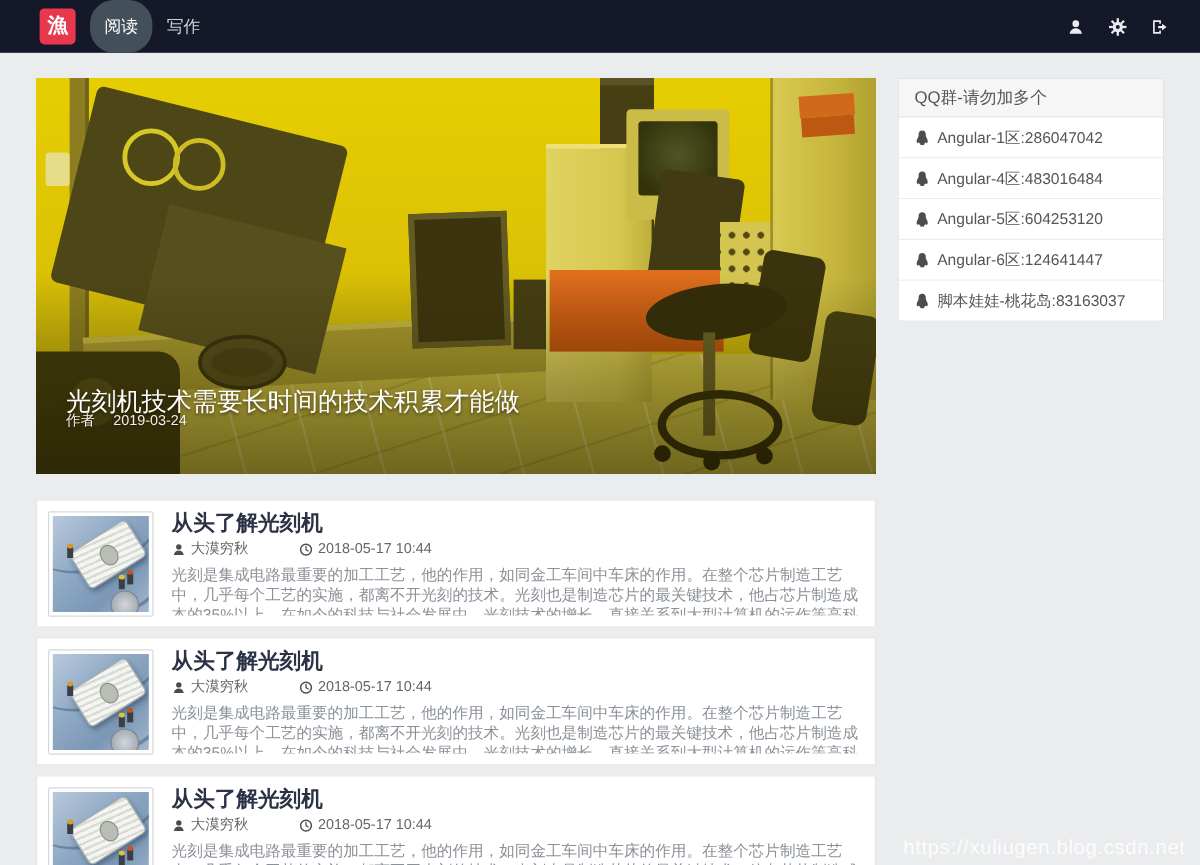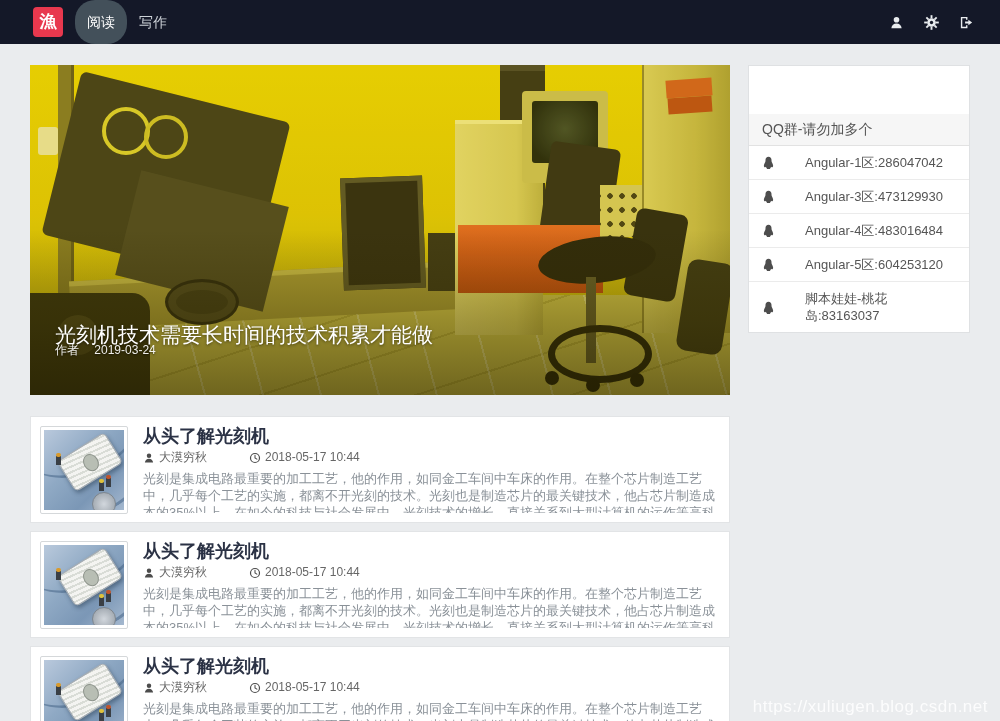--- a/index.html
+++ b/index.html
@@ -126,24 +126,24 @@
   .card-title { font-size:18px; line-height:21px; font-weight:bold; color:#2b3245; }
   .card-meta { margin-top:3px; font-size:12px; line-height:15px; color:#666; display:flex; align-items:center; }
   .meta-item { display:inline-flex; align-items:center; }
   .meta-item + .meta-item { margin-left:42px; }
   .meta-item svg { width:12px; height:12px; margin-right:4px; color:#4c4c4c; }
   .card-excerpt { margin-top:5px; font-size:13px; line-height:17px; color:#8a9198;
            max-height:51px; overflow:hidden; }
 
   
   .panel-header { background:#f6f6f6; border-bottom:1px solid #e2e2e2;
-           padding:8px 13px; font-size:14px; line-height:15px; color:#555;margin-top:48px; }
+           padding:8px 13px; font-size:14px; line-height:15px; color:#555; }
   .qq-item { padding:8px 13px; font-size:13px; line-height:17px; color:#555;
            border-bottom:1px solid #ebebeb; display:flex; align-items:center; cursor:pointer;
-           background:#fff;gap:24px; }
+           background:#fff; }
   .qq-item:last-child { border-bottom:none; }
   .qq-icon { display:inline-flex; margin-right:6px; color:#4d4d4d; }
   .qq-icon svg { width:13px; height:13px; }
 
   
   .watermark { position:absolute; right:12px; bottom:4px; font-size:17px;
            color:rgba(255,255,255,.85); letter-spacing:.5px; pointer-events:none; z-index:50; }
 </style>
 </head>
 <body>
@@ -343,47 +343,47 @@
   <div class="qq-item">
     <span class="qq-icon">
       <svg viewBox="0 0 16 16" fill="currentColor">
             <path d="M8 1C5.7 1 4.3 2.7 4.3 4.9c0 .9.1 1.6-.3 2.4C3.2 8.8 2.3 10.5 2.3 12c0 1 .5 1.9 1.2 1.9.4 0 .8-.4 1-.8.4.8 1 1.5 1.9 1.8-.4.2-.6.4-.6.7 0 .4.9.4 2.2.4s2.2 0 2.2-.4c0-.3-.2-.5-.6-.7.9-.3 1.5-1 1.9-1.8.2.4.6.8 1 .8.7 0 1.2-.9 1.2-1.9 0-1.5-.9-3.2-1.7-4.7-.4-.8-.3-1.5-.3-2.4C11.7 2.7 10.3 1 8 1z"></path>
           </svg>
     </span>
     <span class="qq-label">Angular-1区:286047042</span>
   </div>
 
 
-  <div class="qq-item">
-    <span class="qq-icon">
-      <svg viewBox="0 0 16 16" fill="currentColor">
-            <path d="M8 1C5.7 1 4.3 2.7 4.3 4.9c0 .9.1 1.6-.3 2.4C3.2 8.8 2.3 10.5 2.3 12c0 1 .5 1.9 1.2 1.9.4 0 .8-.4 1-.8.4.8 1 1.5 1.9 1.8-.4.2-.6.4-.6.7 0 .4.9.4 2.2.4s2.2 0 2.2-.4c0-.3-.2-.5-.6-.7.9-.3 1.5-1 1.9-1.8.2.4.6.8 1 .8.7 0 1.2-.9 1.2-1.9 0-1.5-.9-3.2-1.7-4.7-.4-.8-.3-1.5-.3-2.4C11.7 2.7 10.3 1 8 1z"></path>
-          </svg>
-    </span>
-    <span class="qq-label">Angular-3区:473129930</span>
-  </div>
 
   <div class="qq-item">
     <span class="qq-icon">
       <svg viewBox="0 0 16 16" fill="currentColor">
             <path d="M8 1C5.7 1 4.3 2.7 4.3 4.9c0 .9.1 1.6-.3 2.4C3.2 8.8 2.3 10.5 2.3 12c0 1 .5 1.9 1.2 1.9.4 0 .8-.4 1-.8.4.8 1 1.5 1.9 1.8-.4.2-.6.4-.6.7 0 .4.9.4 2.2.4s2.2 0 2.2-.4c0-.3-.2-.5-.6-.7.9-.3 1.5-1 1.9-1.8.2.4.6.8 1 .8.7 0 1.2-.9 1.2-1.9 0-1.5-.9-3.2-1.7-4.7-.4-.8-.3-1.5-.3-2.4C11.7 2.7 10.3 1 8 1z"></path>
           </svg>
     </span>
     <span class="qq-label">Angular-4区:483016484</span>
   </div>
 
   <div class="qq-item">
     <span class="qq-icon">
       <svg viewBox="0 0 16 16" fill="currentColor">
             <path d="M8 1C5.7 1 4.3 2.7 4.3 4.9c0 .9.1 1.6-.3 2.4C3.2 8.8 2.3 10.5 2.3 12c0 1 .5 1.9 1.2 1.9.4 0 .8-.4 1-.8.4.8 1 1.5 1.9 1.8-.4.2-.6.4-.6.7 0 .4.9.4 2.2.4s2.2 0 2.2-.4c0-.3-.2-.5-.6-.7.9-.3 1.5-1 1.9-1.8.2.4.6.8 1 .8.7 0 1.2-.9 1.2-1.9 0-1.5-.9-3.2-1.7-4.7-.4-.8-.3-1.5-.3-2.4C11.7 2.7 10.3 1 8 1z"></path>
           </svg>
     </span>
     <span class="qq-label">Angular-5区:604253120</span>
   </div>
 
+  <div class="qq-item">
+    <span class="qq-icon">
+      <svg viewBox="0 0 16 16" fill="currentColor">
+            <path d="M8 1C5.7 1 4.3 2.7 4.3 4.9c0 .9.1 1.6-.3 2.4C3.2 8.8 2.3 10.5 2.3 12c0 1 .5 1.9 1.2 1.9.4 0 .8-.4 1-.8.4.8 1 1.5 1.9 1.8-.4.2-.6.4-.6.7 0 .4.9.4 2.2.4s2.2 0 2.2-.4c0-.3-.2-.5-.6-.7.9-.3 1.5-1 1.9-1.8.2.4.6.8 1 .8.7 0 1.2-.9 1.2-1.9 0-1.5-.9-3.2-1.7-4.7-.4-.8-.3-1.5-.3-2.4C11.7 2.7 10.3 1 8 1z"></path>
+          </svg>
+    </span>
+    <span class="qq-label">Angular-6区:124641447</span>
+  </div>
 
   <div class="qq-item">
     <span class="qq-icon">
       <svg viewBox="0 0 16 16" fill="currentColor">
             <path d="M8 1C5.7 1 4.3 2.7 4.3 4.9c0 .9.1 1.6-.3 2.4C3.2 8.8 2.3 10.5 2.3 12c0 1 .5 1.9 1.2 1.9.4 0 .8-.4 1-.8.4.8 1 1.5 1.9 1.8-.4.2-.6.4-.6.7 0 .4.9.4 2.2.4s2.2 0 2.2-.4c0-.3-.2-.5-.6-.7.9-.3 1.5-1 1.9-1.8.2.4.6.8 1 .8.7 0 1.2-.9 1.2-1.9 0-1.5-.9-3.2-1.7-4.7-.4-.8-.3-1.5-.3-2.4C11.7 2.7 10.3 1 8 1z"></path>
           </svg>
     </span>
     <span class="qq-label">脚本娃娃-桃花岛:83163037</span>
   </div>
 </div>

